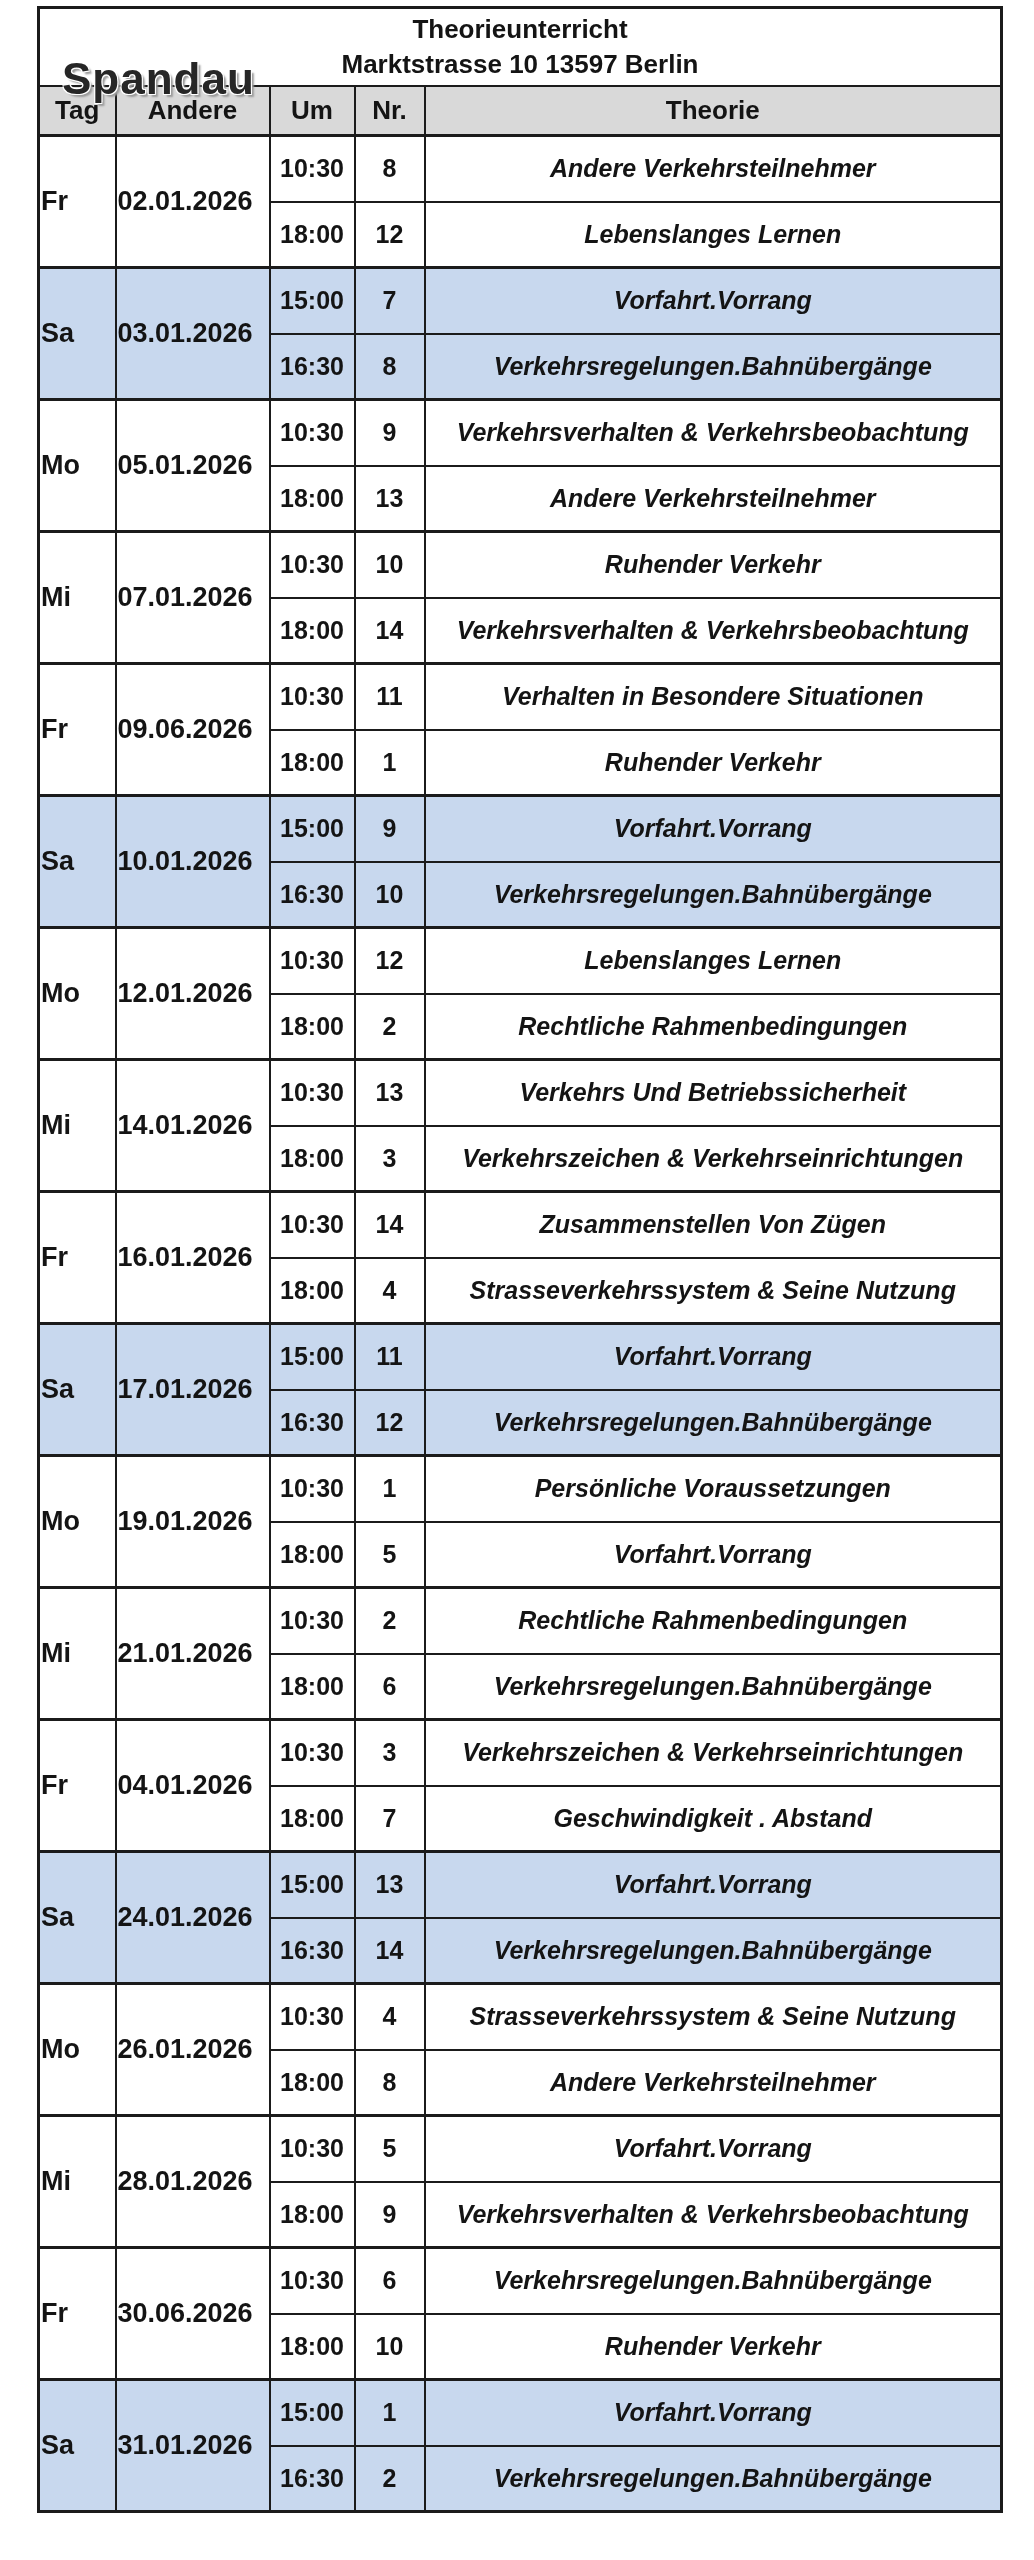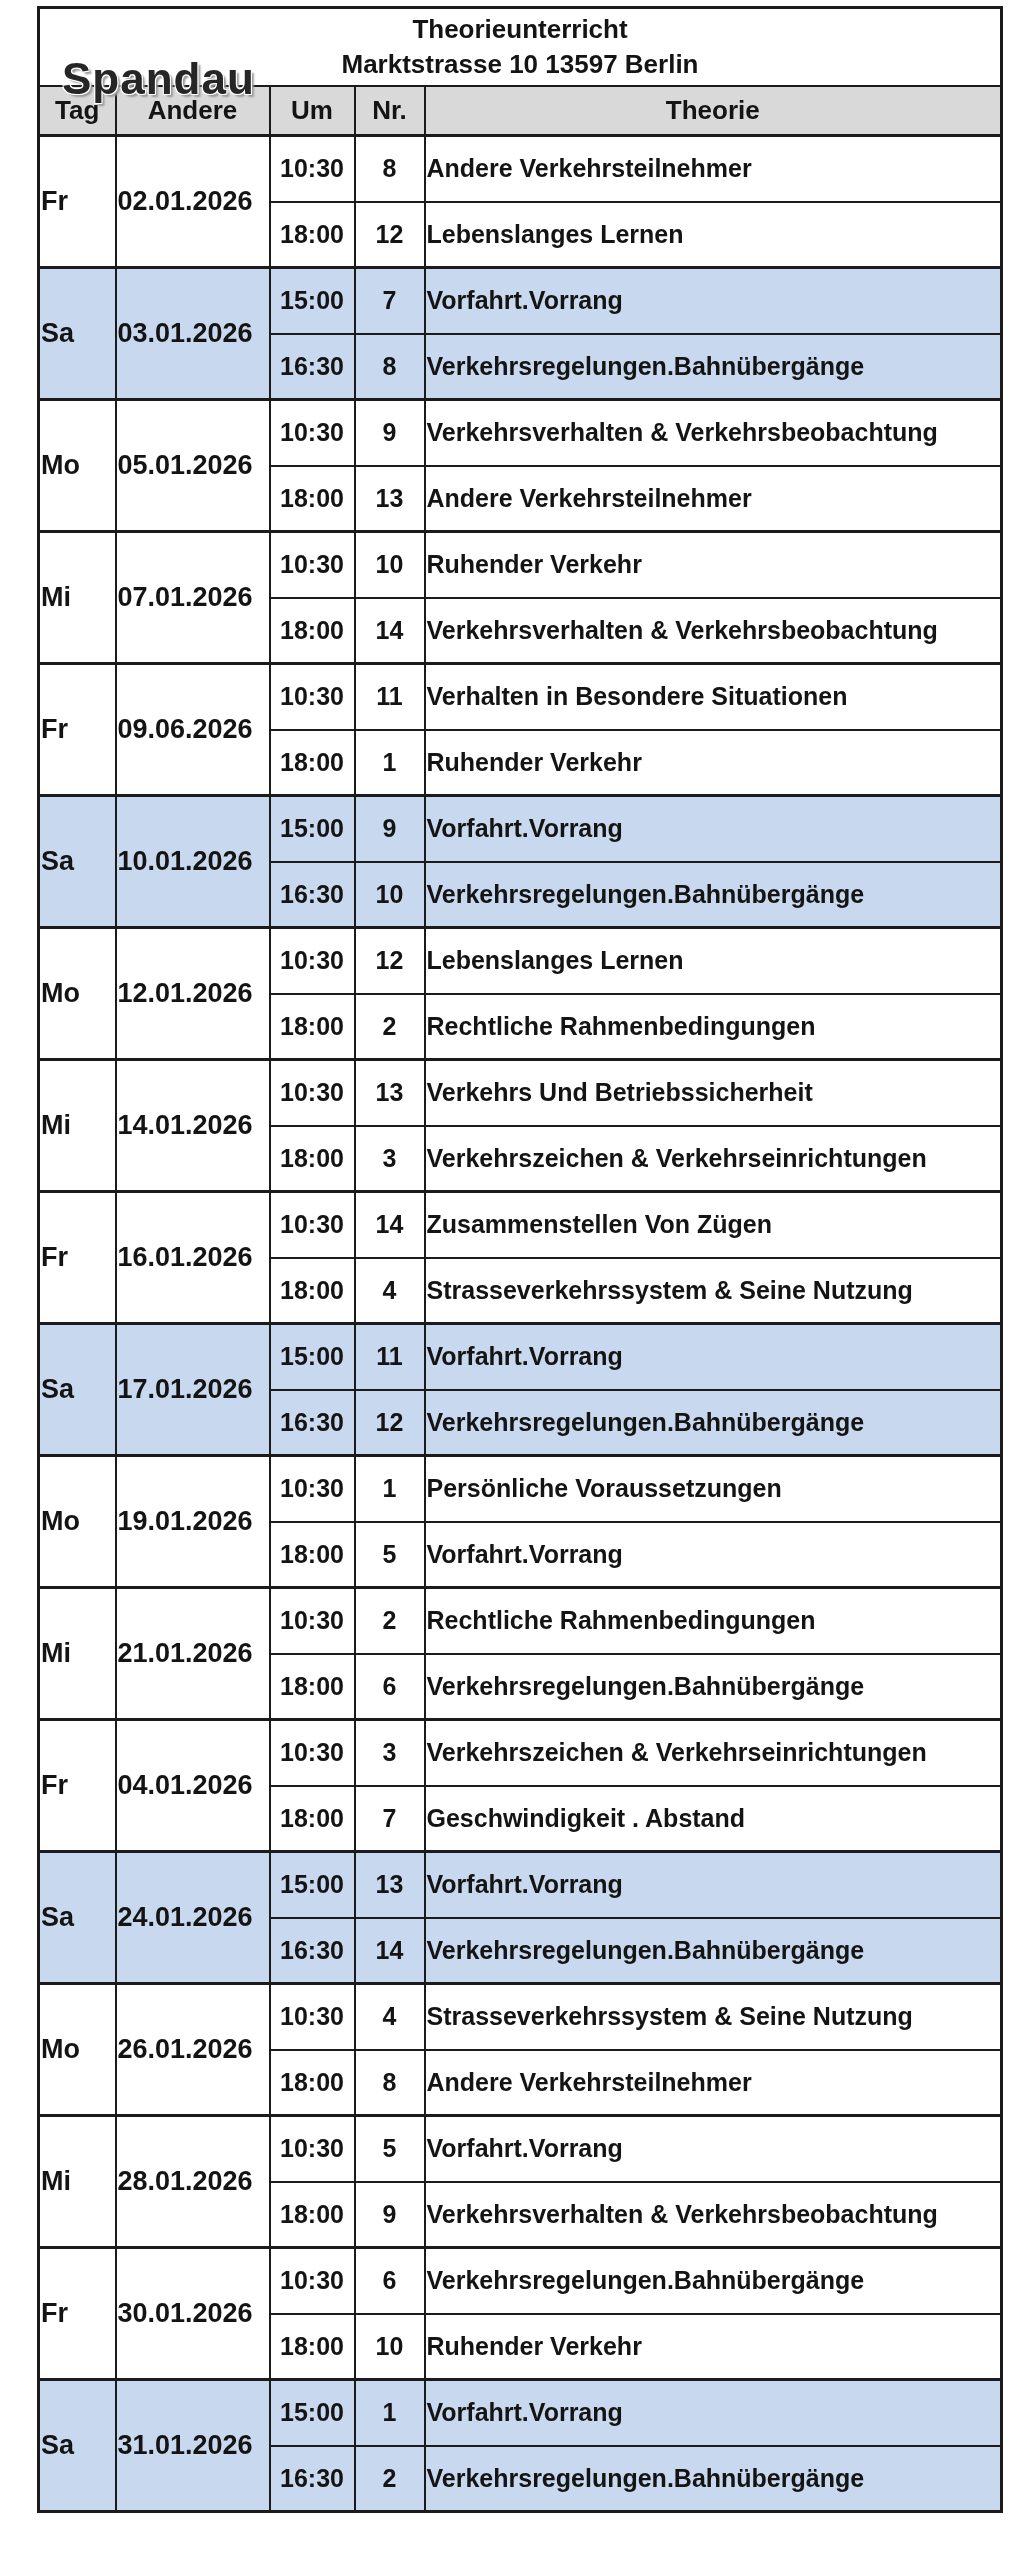--- a/index.html
+++ b/index.html
@@ -66,22 +66,23 @@
   
   td.day-cell, td.date-cell{
     vertical-align:middle;
     font-size:27px;
   }
   td.time-cell, td.nr-cell{
     text-align:center;vertical-align:middle;
     font-size:25px;
   }
   td.topic-cell{
-    text-align:left;vertical-align:middle;
+    text-align:center;vertical-align:middle;
     font-size:25px;
+    font-style:italic;
   }
   tr.lesson-row td{height:66px;}
   tr.group-start td{border-top:3px solid var(--border-color);}
   tr.sat td{background:var(--sat-bg);}
   col.c-tag{width:77px;}
   col.c-datum{width:154px;}
   col.c-um{width:85px;}
   col.c-nr{width:70px;}
   col.c-theorie{width:577px;}
 </style>
@@ -319,21 +320,21 @@
     <td class="topic-cell">Vorfahrt.Vorrang</td>
   </tr>
   <tr class="lesson-row">
     <td class="time-cell">18:00</td>
     <td class="nr-cell">9</td>
     <td class="topic-cell">Verkehrsverhalten &amp; Verkehrsbeobachtung</td>
   </tr>
 
   <tr class="lesson-row group-start">
     <td class="day-cell" rowspan="2">Fr</td>
-    <td class="date-cell" rowspan="2">30.01.2026</td>
+    <td class="date-cell" rowspan="2">30.06.2026</td>
     <td class="time-cell">10:30</td>
     <td class="nr-cell">6</td>
     <td class="topic-cell">Verkehrsregelungen.Bahnübergänge</td>
   </tr>
   <tr class="lesson-row">
     <td class="time-cell">18:00</td>
     <td class="nr-cell">10</td>
     <td class="topic-cell">Ruhender Verkehr</td>
   </tr>
 

